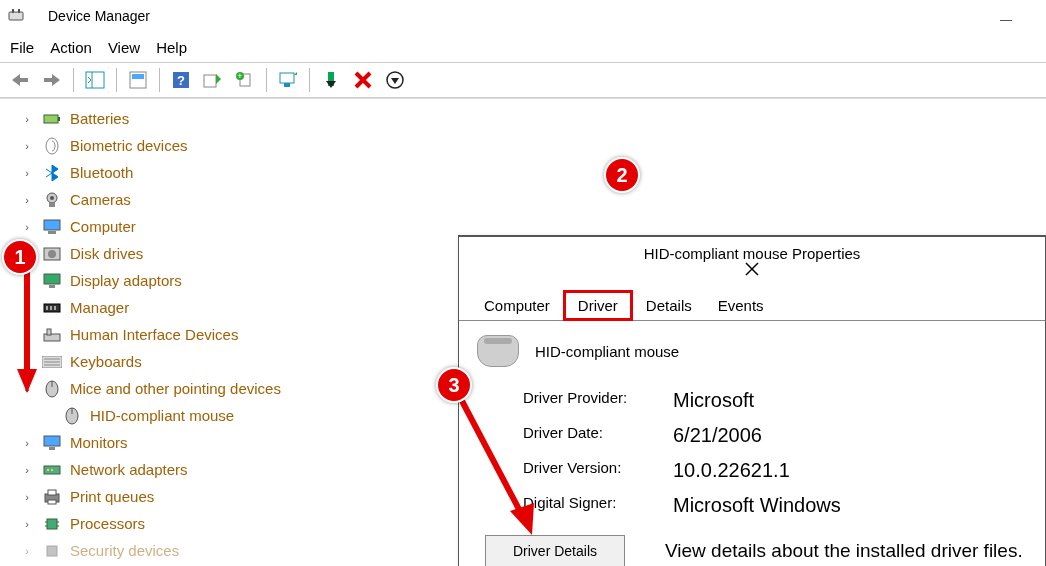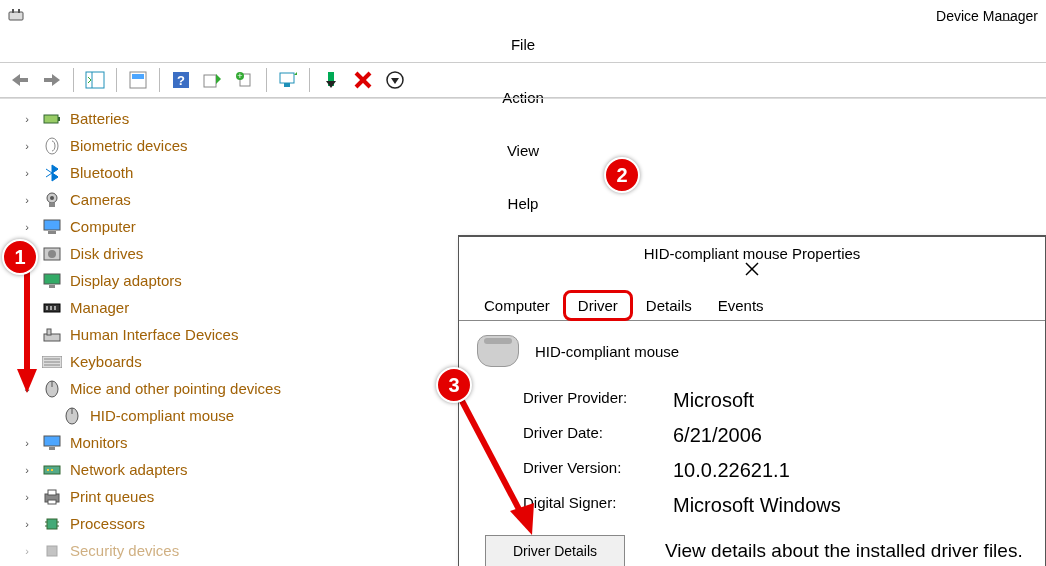--- a/index.html
+++ b/index.html
@@ -1,24 +1,24 @@
 <!DOCTYPE html>
 <html><head>
   <meta charset="utf-8">
   <style>
     * { box-sizing: border-box; margin: 0; padding: 0; }
     body { font-family: "Segoe UI", Tahoma, sans-serif; font-size: 14px; background: #fff; color: #000; width: 1046px; height: 566px; overflow: hidden; position: relative; }
 
-    .titlebar { height: 32px; display: flex; align-items: center; padding: 0 8px; gap: 0; justify-content: space-between; }
+    .titlebar { height: 32px; display: flex; align-items: center; padding: 0 8px; gap: 24px; }
     .titlebar .icon { width: 16px; height: 16px; }
     .titlebar .title { font-size: 14px; }
     .titlebar .min { position: absolute; right: 20px; top: 10px; width: 40px; height: 20px; display: flex; justify-content: center; align-items: center; }
     .minline { width: 12px; height: 1px; background: #555; }
 
-    .menubar { height: 30px; display: flex; align-items: center; padding: 4px 10px; gap: 36px; font-size: 15px; flex-direction: column; }
+    .menubar { height: 30px; display: flex; align-items: center; padding: 4px 10px; gap: 16px; font-size: 15px; }
     .menubar span { cursor: default; }
 
     .toolbar { height: 36px; border-top: 1px solid #ccc; border-bottom: 1px solid #ccc; display: flex; align-items: center; padding: 0 6px; gap: 4px; }
     .toolbar .tbtn { width: 28px; height: 28px; display: flex; justify-content: center; align-items: center; border: 1px solid transparent; }
     .toolbar .sep { width: 1px; height: 24px; background: #bbb; margin: 0 3px; }
 
     .content { position: relative; height: calc(566px - 32px - 30px - 36px); border-top: 1px solid #ddd; padding-top: 6px; }
 
     .tree { padding-left: 20px; width: 500px; }
     .node { display: flex; align-items: center; height: 27px; gap: 8px; }
@@ -26,21 +26,21 @@
     .node .ico { width: 20px; height: 20px; display: flex; justify-content: center; align-items: center; }
     .node .label { font-size: 15px; color: #a16207; }
     .child { padding-left: 42px; }
 
     .dialog { position: absolute; left: 458px; top: 136px; width: 588px; height: 430px; background: #fff; border: 1px solid #555; border-top-width: 2px; box-shadow: 2px 2px 6px rgba(0,0,0,0.15); }
     .dlg-title { height: 40px; display: flex; align-items: center; justify-content: space-between; padding: 8px 14px; font-size: 15px; flex-direction: column; }
     .dlg-close { width: 28px; height: 28px; display: flex; justify-content: center; align-items: center; font-size: 18px; cursor: pointer; }
 
     .tabs { display: flex; align-items: center; padding-left: 12px; gap: 0; border-bottom: 1px solid #888; margin-top: 12px; }
     .tab { padding: 4px 12px; font-size: 15px; border: 1px solid transparent; position: relative; top: 1px; cursor: pointer; }
-    .tab.active-highlight { border: 3px solid #e30000; border-radius: 8px; background: #fff; }
+    .tab.active-highlight { border: 3px solid #e30000; border-radius: 0; background: #fff; }
 
     .dlg-body { padding: 14px 18px; }
     .dev-head { display: flex; align-items: center; gap: 16px; margin-bottom: 22px; }
     .dev-head .dimg { width: 42px; height: 32px; background: #cfcfcf; border-radius: 10px 10px 14px 14px; border: 1px solid #999; position: relative; }
     .dev-head .dimg::after { content:''; position:absolute; top:2px; left:6px; width:28px; height:6px; background:#aaa; border-radius:3px; }
     .dev-head .dname { font-size: 15px; }
 
     .info-row { display: flex; margin-bottom: 12px; padding-left: 46px; }
     .info-row .k { width: 150px; font-size: 15px; }
     .info-row .v { font-size: 20px; }

